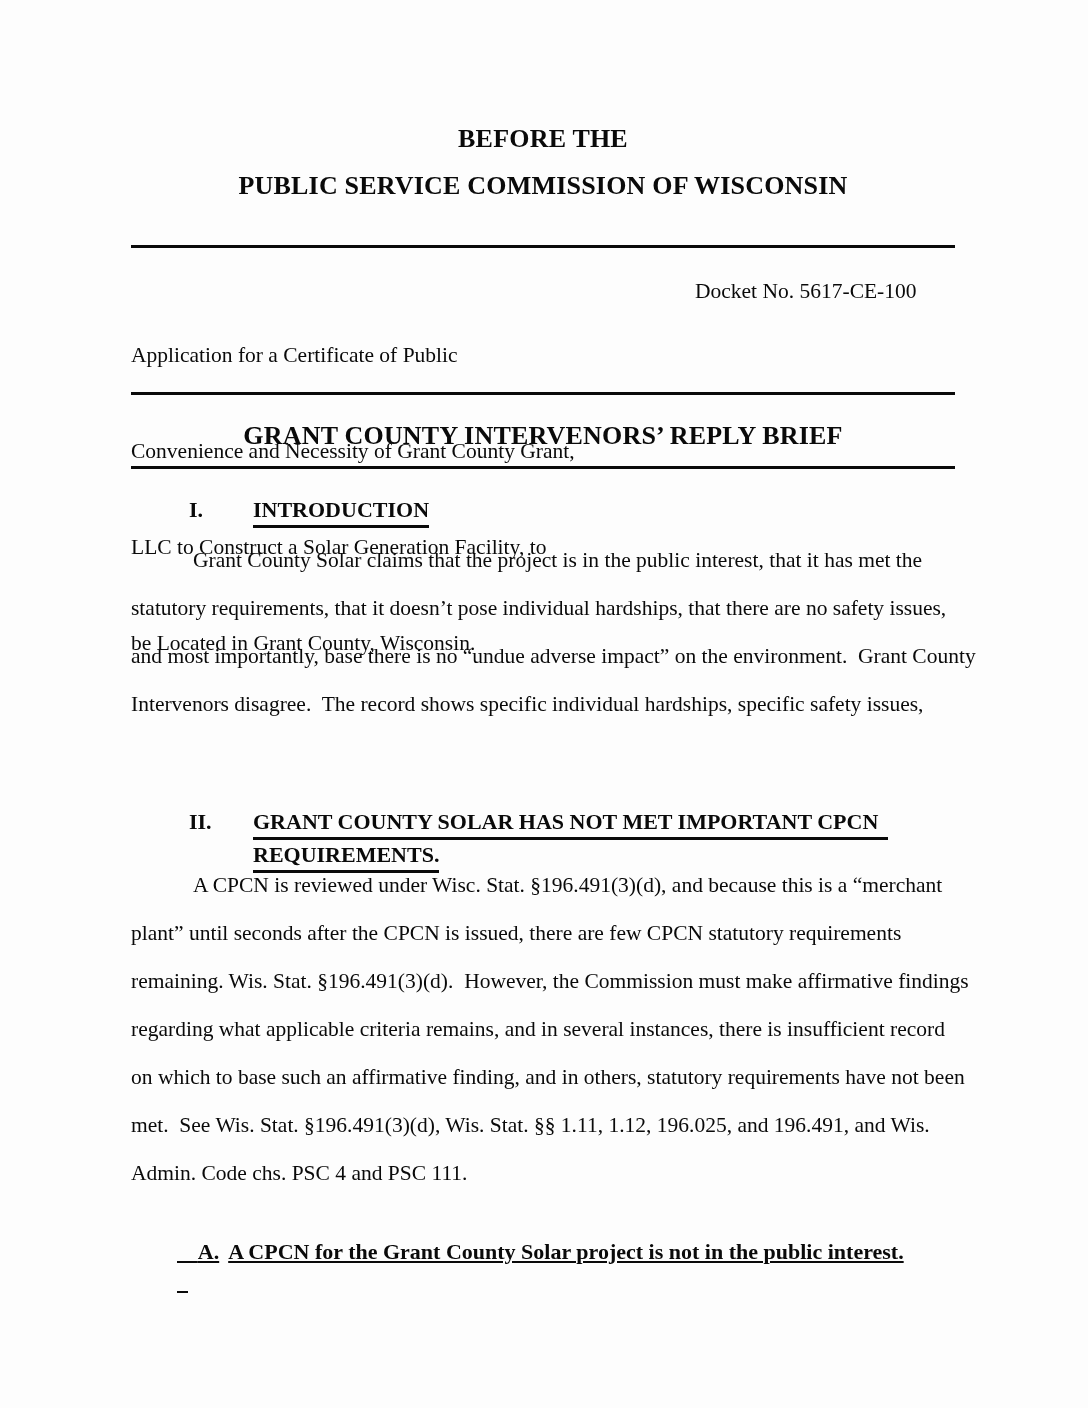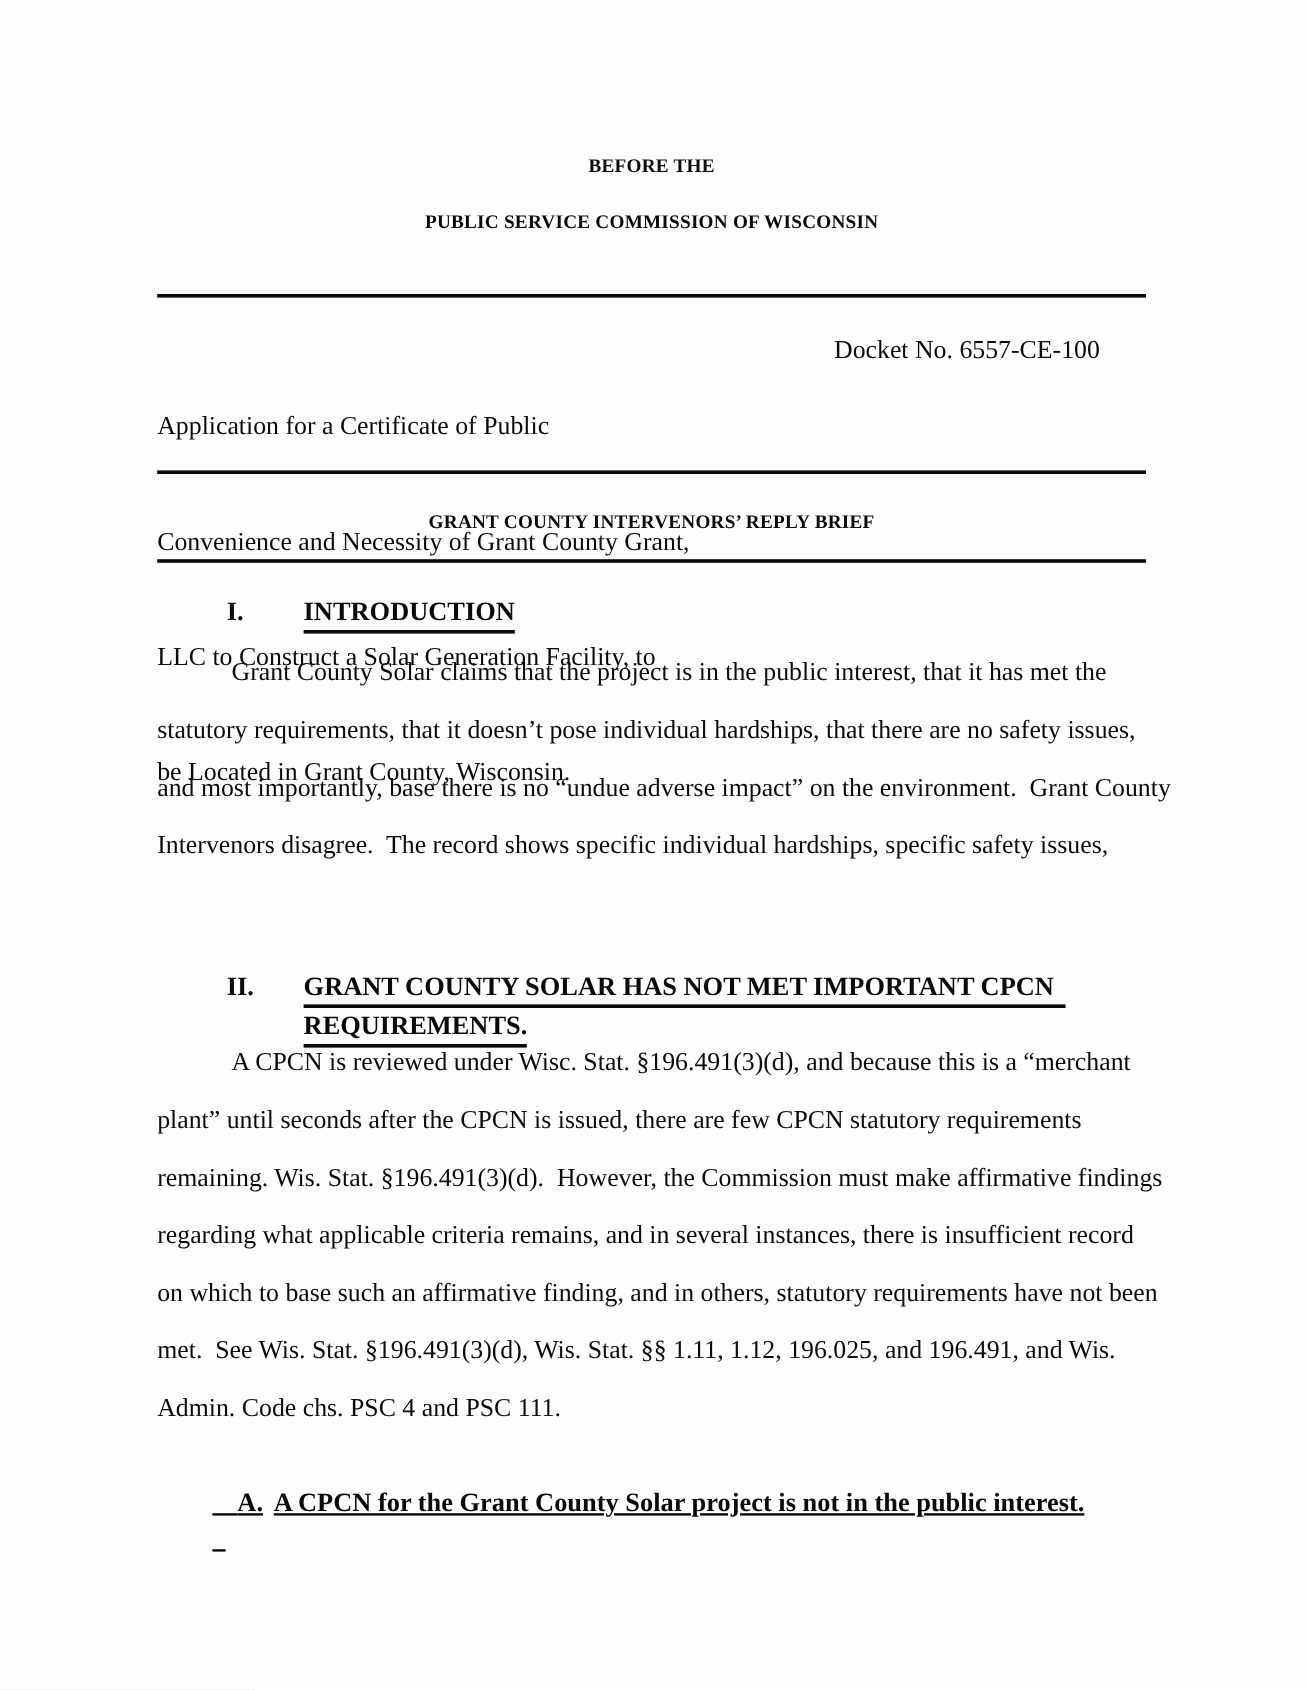--- a/index.html
+++ b/index.html
@@ -17,21 +17,21 @@
     font-family: "Liberation Serif", "DejaVu Serif", serif;
     font-size: 21.5px;
     overflow: hidden;
   }
   .abs { position: absolute; }
   .centered {
     left: 131px;
     width: 824px;
     text-align: center;
     font-weight: bold;
-    font-size: 16px;
+    font-size: 26px;
     line-height: 30px;
     letter-spacing: 0.2px;
   }
   .rule {
     left: 131px;
     width: 824px;
     height: 3px;
     background: #0a0a0a;
   }
   .caption-block {
@@ -85,21 +85,21 @@
   <div class="abs centered" style="top:171px;">PUBLIC SERVICE COMMISSION OF WISCONSIN</div>
 
   <div class="abs rule" style="top:245px;"></div>
 
   <div class="abs caption-block" style="top:275px;">
     <div class="tline">Application for a Certificate of Public</div>
     <div class="tline">Convenience and Necessity of Grant County Grant,</div>
     <div class="tline">LLC to Construct a Solar Generation Facility, to</div>
     <div class="tline">be Located in Grant County, Wisconsin.</div>
   </div>
-  <div class="abs docket" style="top:275px;">Docket No. 6557-CE-100</div>
+  <div class="abs docket" style="top:275px;">Docket No. 5617-CE-100</div>
 
   <div class="abs rule" style="top:392px;"></div>
 
   <div class="abs centered" style="top:421px;">GRANT COUNTY INTERVENORS’ REPLY BRIEF</div>
 
   <div class="abs rule" style="top:466px;"></div>
 
   <div class="abs sec-heading" style="top:495px;">
     <span class="sec-num">I.</span>
     <span class="u-line">INTRODUCTION</span>

